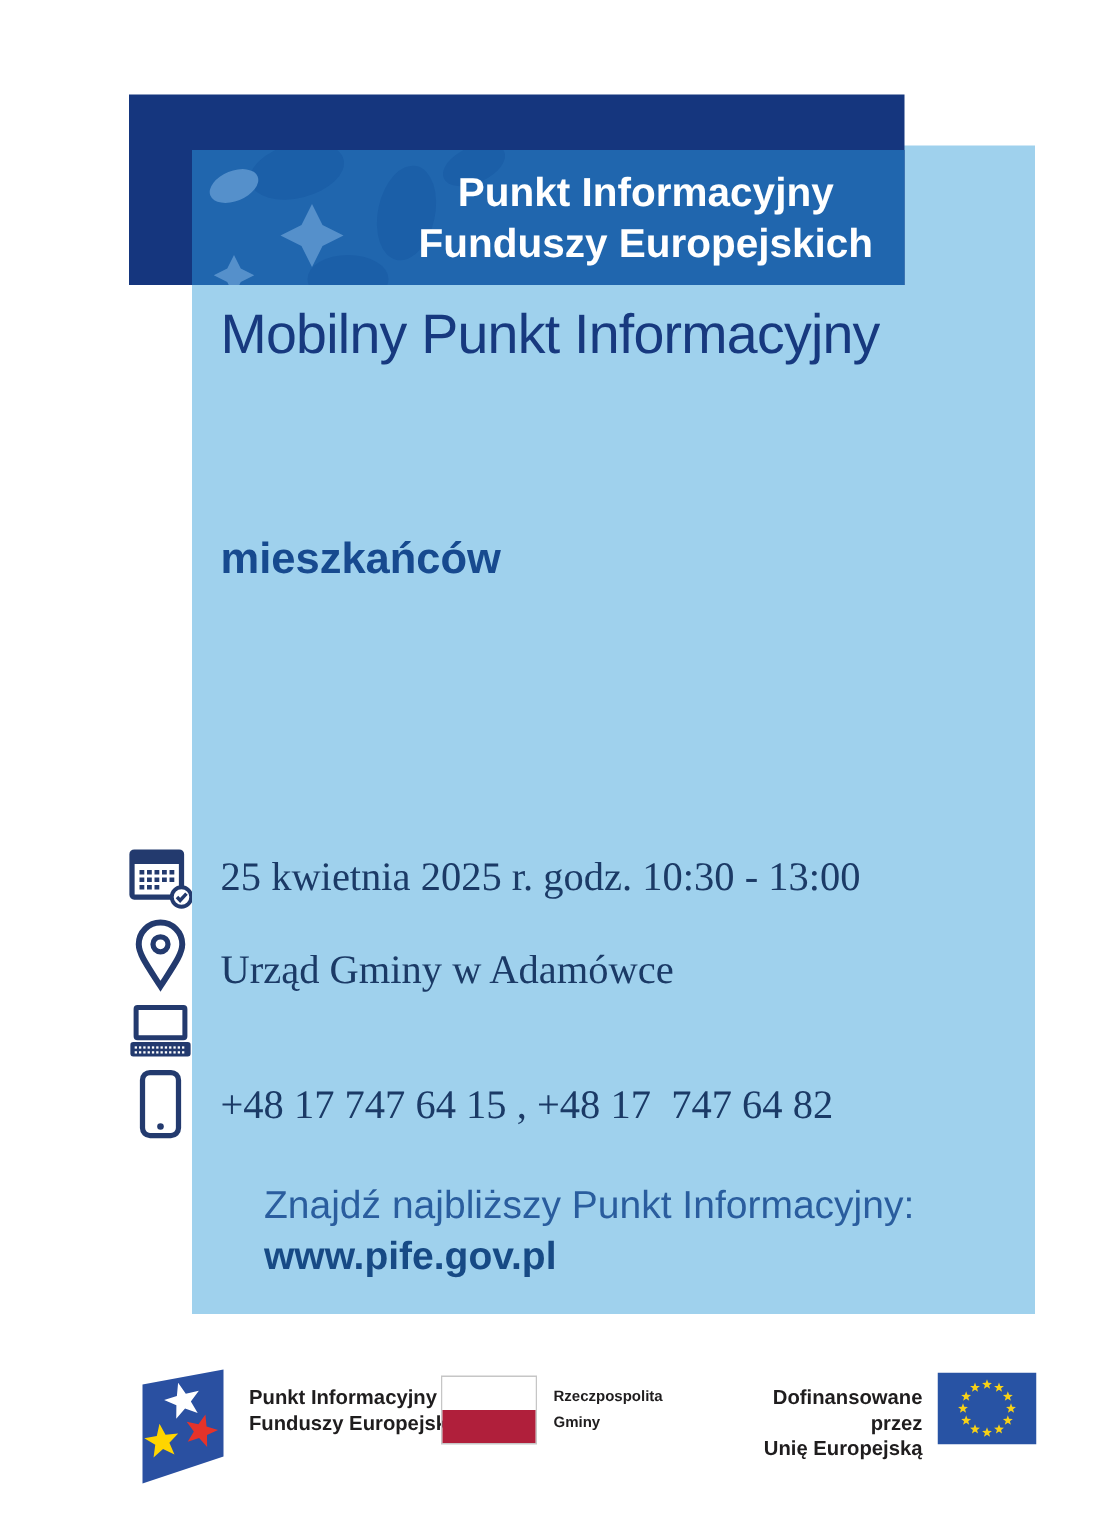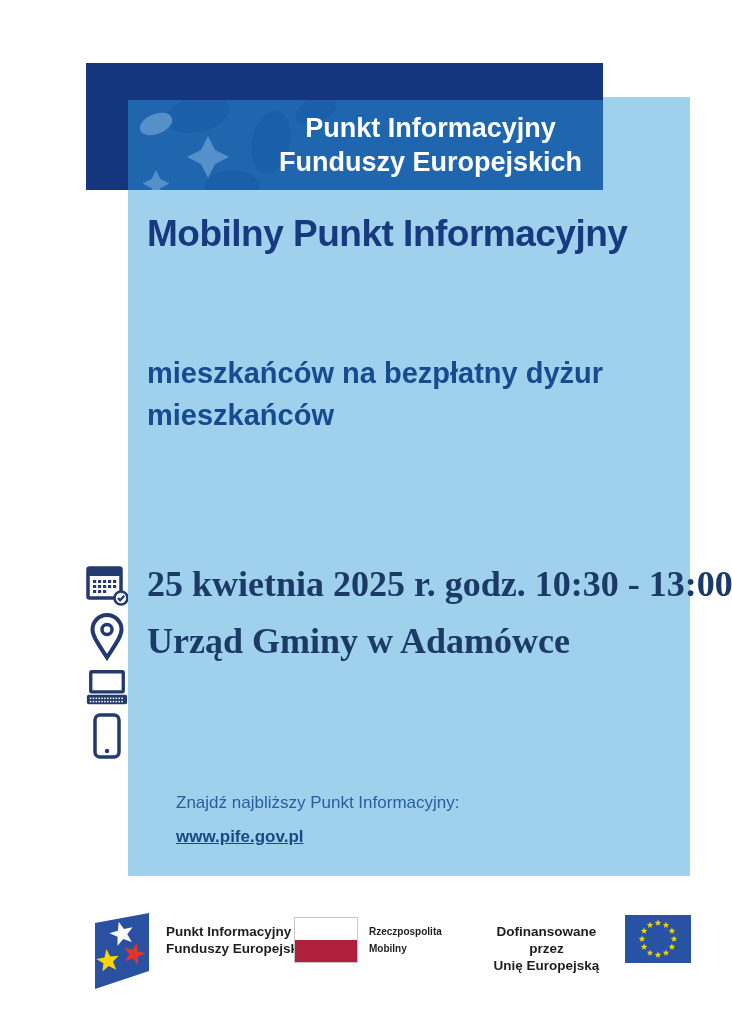--- a/index.html
+++ b/index.html
@@ -7,48 +7,48 @@
         font-family:"Liberation Sans",sans-serif;overflow:hidden;margin-left:23px;}
 
   
   .light-panel{position:absolute;left:105px;top:97px;width:562px;height:779px;background:#9fd1ed;}
   .navy-block{position:absolute;left:63px;top:63px;width:517px;height:127px;background:#15367e;}
   .header-band{position:absolute;left:105px;top:100px;width:475px;height:90px;background:#2066ae;overflow:hidden;}
   .band-pattern{position:absolute;left:0;top:0;}
   .band-title{position:absolute;left:130px;top:11px;width:345px;text-align:center;
               color:#ffffff;font-weight:bold;font-size:27px;line-height:34px;}
 
-  .main-title{position:absolute;left:124px;top:213px;color:#17397f;
-              font-size:37px;font-weight:bold;letter-spacing:-0.5px;}
+  .main-title{position:absolute;left:124px;top:202px;color:#17397f;
+              font-size:37px;font-weight:normal;letter-spacing:-0.5px;}
 
   .intro{position:absolute;left:124px;top:352px;color:#174a8f;
          font-size:29px;font-weight:bold;line-height:42px;}
 
   
   .detail-row{position:absolute;left:62px;display:flex;align-items:center;height:52px;}
   .detail-icon{width:44px;display:flex;justify-content:center;align-items:center;flex:0 0 44px;}
   .detail-text{margin-left:18px;color:#1b3a66;font-family:"Liberation Serif",serif;
-               font-weight:bold;font-size:36px;white-space:pre;}
+               font-weight:normal;font-size:27px;white-space:pre;}
   .row-1{top:558px;}.row-2{top:610px;align-items:flex-end;}.row-3{top:662px;}.row-4{top:710px;}
 
-  .find-section{position:absolute;left:153px;top:786px;font-size:17px;line-height:34px;}
+  .find-section{position:absolute;left:153px;top:786px;font-size:26px;line-height:34px;}
   .find-label{color:#2a5d9e;}
-  .find-url{color:#174a85;font-weight:bold;text-decoration:underline;}
+  .find-url{color:#174a85;font-weight:bold;}
 
   
   .footer{position:absolute;left:0;top:905px;width:732px;height:95px;}
   .pife-logo{position:absolute;left:62px;top:4px;}
   .pife-text{position:absolute;left:143px;top:18px;color:#1f1d1e;font-weight:bold;
              font-size:13.5px;line-height:17px;}
   .pl-flag{position:absolute;left:271px;top:12px;width:64px;height:46px;box-sizing:border-box;border:1px solid #c6c6c6;}
   .pl-flag .white{height:50%;background:#ffffff;}
   .pl-flag .red{height:50%;background:#b01f3b;}
   .pl-text{position:absolute;left:346px;top:18px;color:#1f1d1e;font-weight:bold;
            font-size:10px;line-height:17px;}
-  .eu-text{position:absolute;left:455px;top:18px;width:137px;text-align:center;color:#1f1d1e;
+  .eu-text{position:absolute;left:455px;top:18px;width:137px;text-align:right;color:#1f1d1e;
            font-weight:bold;font-size:13.5px;line-height:17px;}
   .eu-flag{position:absolute;left:602px;top:10px;}
 </style>
 </head>
 <body>
 
 <div class="page">
 
   <div class="light-panel"></div>
 
@@ -66,21 +66,20 @@
     </svg>
     <div class="band-title">
       <div>Punkt Informacyjny</div>
       <div>Funduszy Europejskich</div>
     </div>
   </div>
 
   <div class="main-title">Mobilny Punkt Informacyjny</div>
 
   <div class="intro">
-    <div>mieszkańców na bezpłatny dyżur</div>
     <div>mieszkańców</div>
   </div>
 
   <div class="detail-row row-1">
     <span class="detail-icon">
       <svg width="42" height="44" viewBox="0 0 42 44">
         <rect x="2" y="6" width="33" height="30" rx="1.5" fill="none" stroke="#233a6e" stroke-width="3.5"></rect>
         <rect x="2" y="6" width="33" height="8" fill="#233a6e"></rect>
         <g fill="#233a6e">
           <rect x="7" y="18" width="3.2" height="3"></rect>
@@ -149,20 +148,21 @@
     </span>
   </div>
 
   <div class="detail-row row-4">
     <span class="detail-icon">
       <svg width="30" height="48" viewBox="0 0 30 48">
         <rect x="3" y="3" width="24" height="42" rx="5" fill="none" stroke="#233a6e" stroke-width="3.5"></rect>
         <circle cx="15" cy="39" r="2.2" fill="#233a6e"></circle>
       </svg>
     </span>
+    <span class="detail-text">+48 17 747 64 15 , +48 17  747 64 82</span>
   </div>
 
   <div class="find-section">
     <div class="find-label">Znajdź najbliższy Punkt Informacyjny:</div>
     <div class="find-url">www.pife.gov.pl</div>
   </div>
 
   <div class="footer">
 
     <svg class="pife-logo" width="76" height="84" viewBox="0 0 76 84">
@@ -178,21 +178,21 @@
       <div>Punkt Informacyjny</div>
       <div>Funduszy Europejskich</div>
     </div>
 
     <div class="pl-flag">
       <div class="white"></div>
         <div class="red"></div>
     </div>
     <div class="pl-text">
       <div>Rzeczpospolita</div>
-      <div>Mobilny</div>
+      <div>Gminy</div>
     </div>
 
     <div class="eu-text">
       <div>Dofinansowane przez</div>
       <div>Unię Europejską</div>
     </div>
     <svg class="eu-flag" width="66" height="48" viewBox="0 0 66 48">
       <rect x="0" y="0" width="66" height="48" fill="#2853a4"></rect>
       <g fill="#f7d117">
         <use href="#st5" transform="translate(33,8) scale(0.29)"></use>

